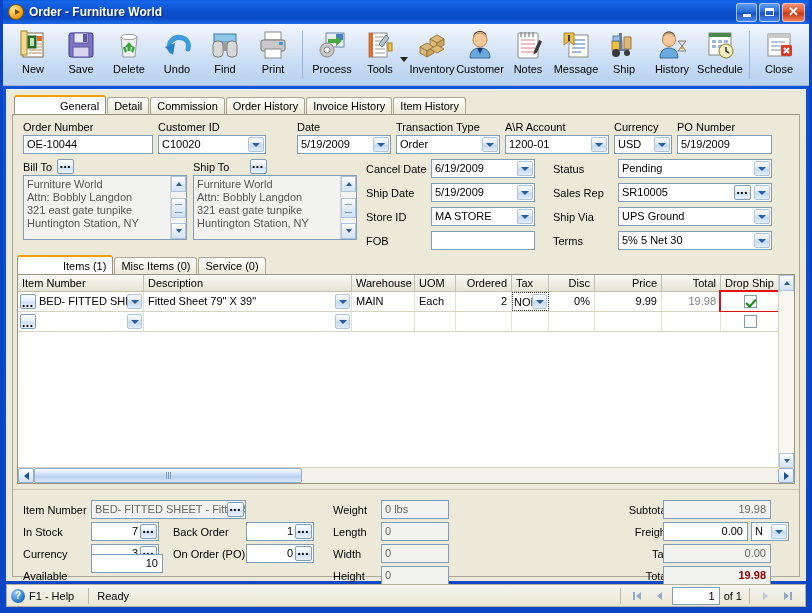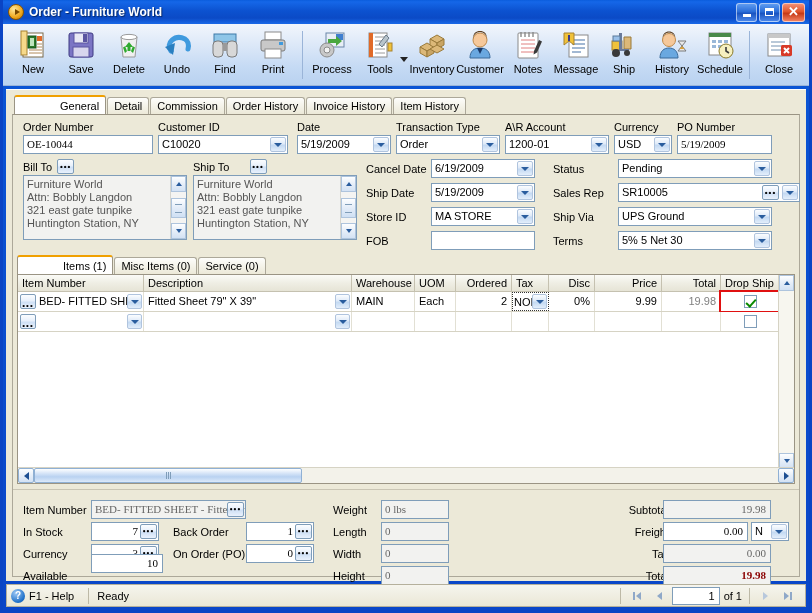--- a/index.html
+++ b/index.html
@@ -152,21 +152,20 @@
     position: absolute;
     background: #fff;
     border: 1px solid #7f9db9;
     height: 19px;
     font-size: 11px;
     color: #000;
     line-height: 17px;
     padding: 0 3px;
     white-space: nowrap;
     overflow: hidden;
-    font-family: Liberation Serif, serif;
   }
   .tb.ro { background: #f2f2f0; color: #666; }
   .tb.right { text-align: right; padding-right: 4px; }
   .combo {
     position: absolute;
     background: #fff;
     border: 1px solid #7f9db9;
     height: 19px;
     font-size: 11px;
     line-height: 17px;
@@ -650,21 +649,21 @@
       <div class="tab">Invoice History</div>
       <div class="tab">Item History</div>
     </div>
 
     <div class="tabpanel">
 
       <div class="fld-label" style="left:10px; top:6px;">Order Number</div>
       <div class="tb" style="left:10px; top:20px; width:130px;">OE-10044</div>
 
       <div class="fld-label" style="left:145px; top:6px;">Customer ID</div>
-      <div class="combo" style="left:145px; top:20px; width:130px;">
+      <div class="combo" style="left:145px; top:20px; width:108px;">
         <span>C10020</span>
         <span class="arrow">
             <i></i>
           </span>
       </div>
 
       <div class="fld-label" style="left:284px; top:6px;">Date</div>
       <div class="combo" style="left:284px; top:20px; width:94px;">
         <span>5/19/2009</span>
         <span class="arrow">
@@ -768,21 +767,21 @@
 
       <div class="fld-label" style="left:540px; top:48px;">Status</div>
       <div class="combo" style="left:605px; top:44px; width:154px;">
         <span>Pending</span>
         <span class="arrow">
             <i></i>
           </span>
       </div>
 
       <div class="fld-label" style="left:540px; top:72px;">Sales Rep</div>
-      <div class="combo" style="left:605px; top:68px; width:182px; padding-right:40px;">
+      <div class="combo" style="left:605px; top:68px; width:154px; padding-right:40px;">
         <span>SR10005</span>
         <span class="ellbtn" style="right:20px; top:1px;"></span>
         <span class="arrow">
             <i></i>
           </span>
       </div>
 
       <div class="fld-label" style="left:540px; top:96px;">Ship Via</div>
       <div class="combo" style="left:605px; top:92px; width:154px;">
         <span>UPS Ground</span>

